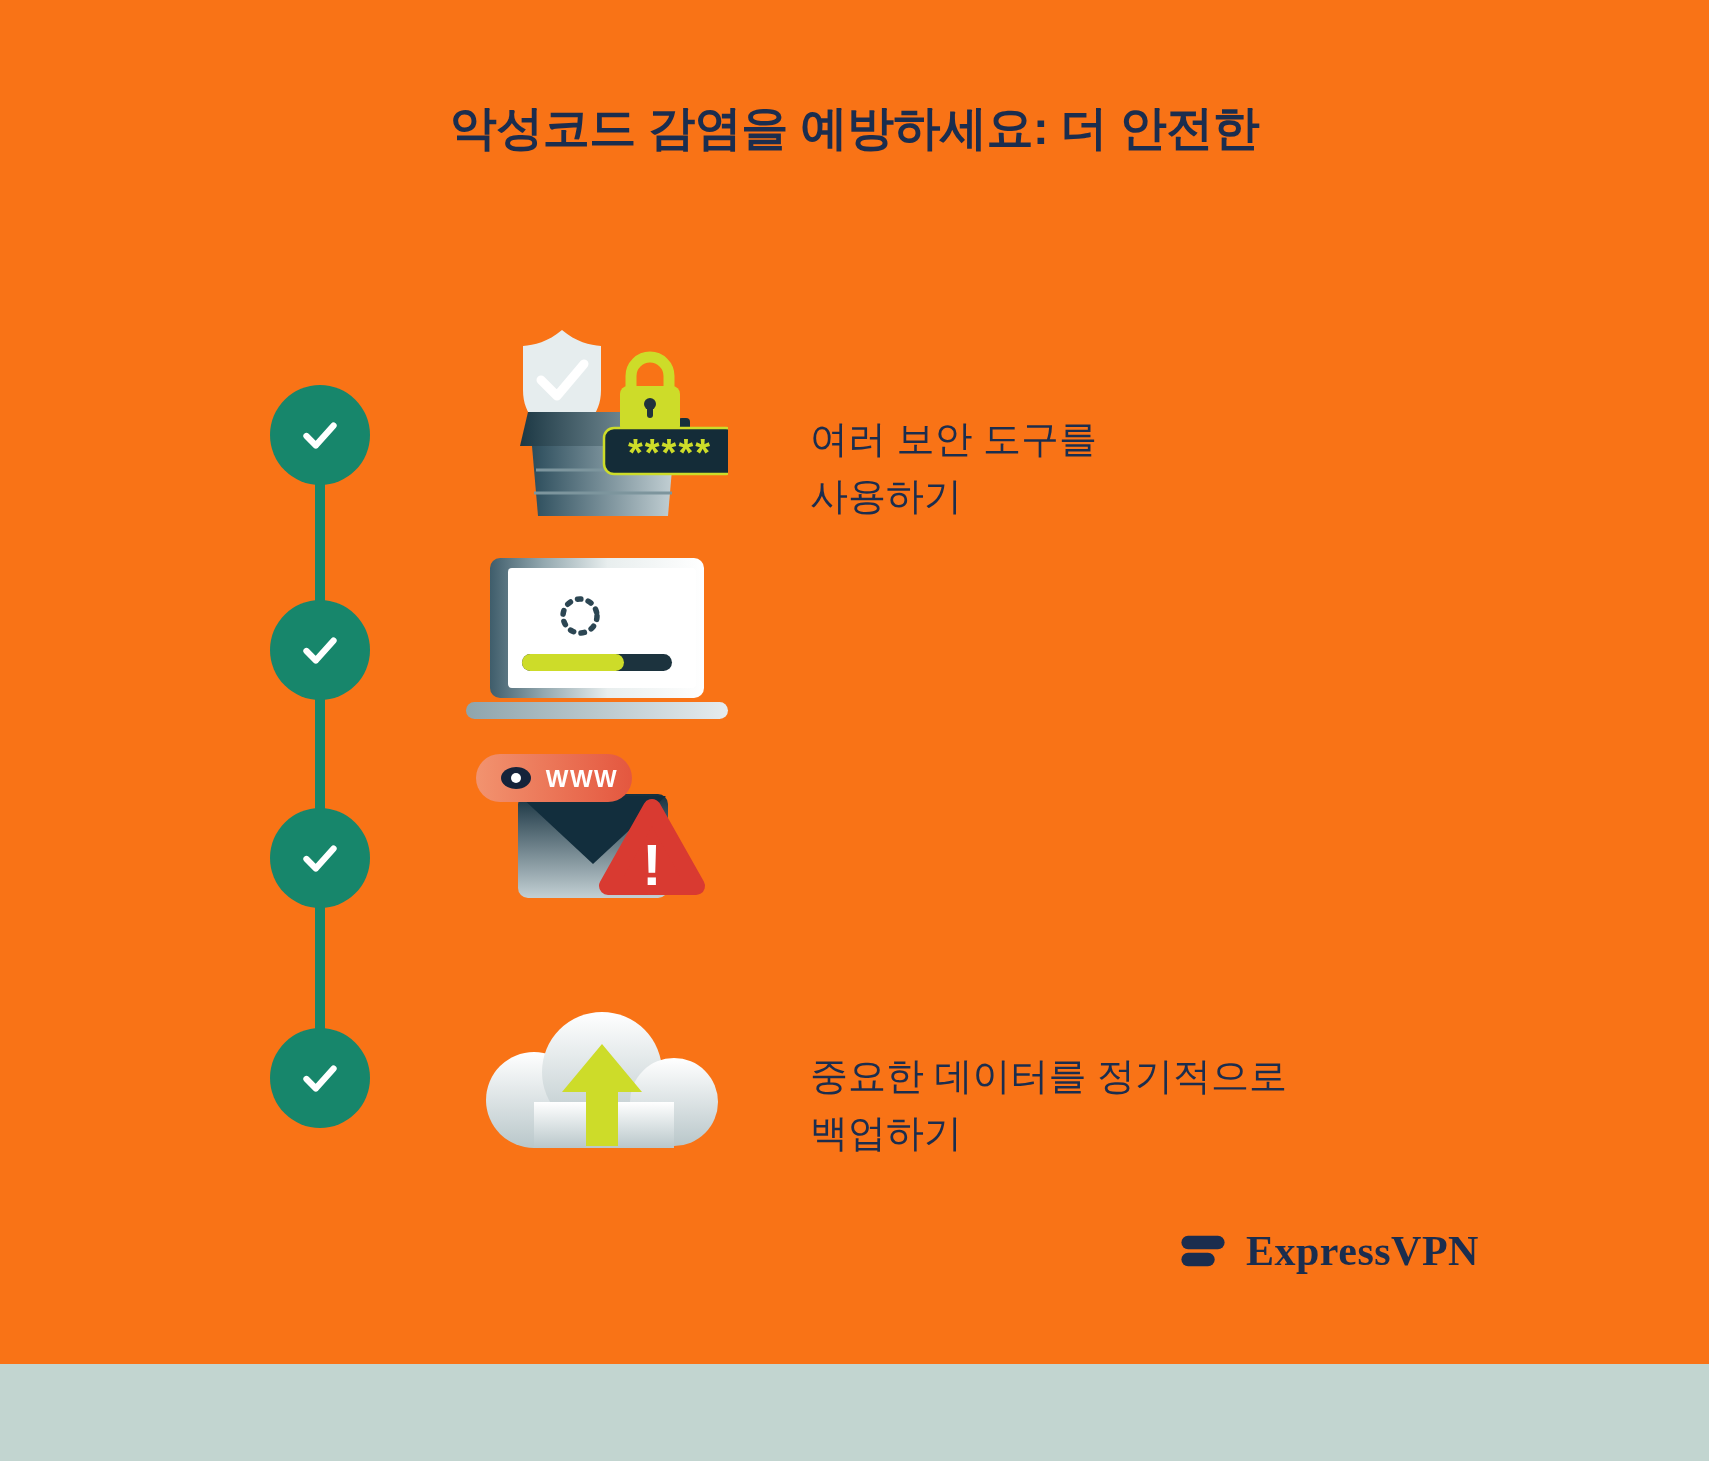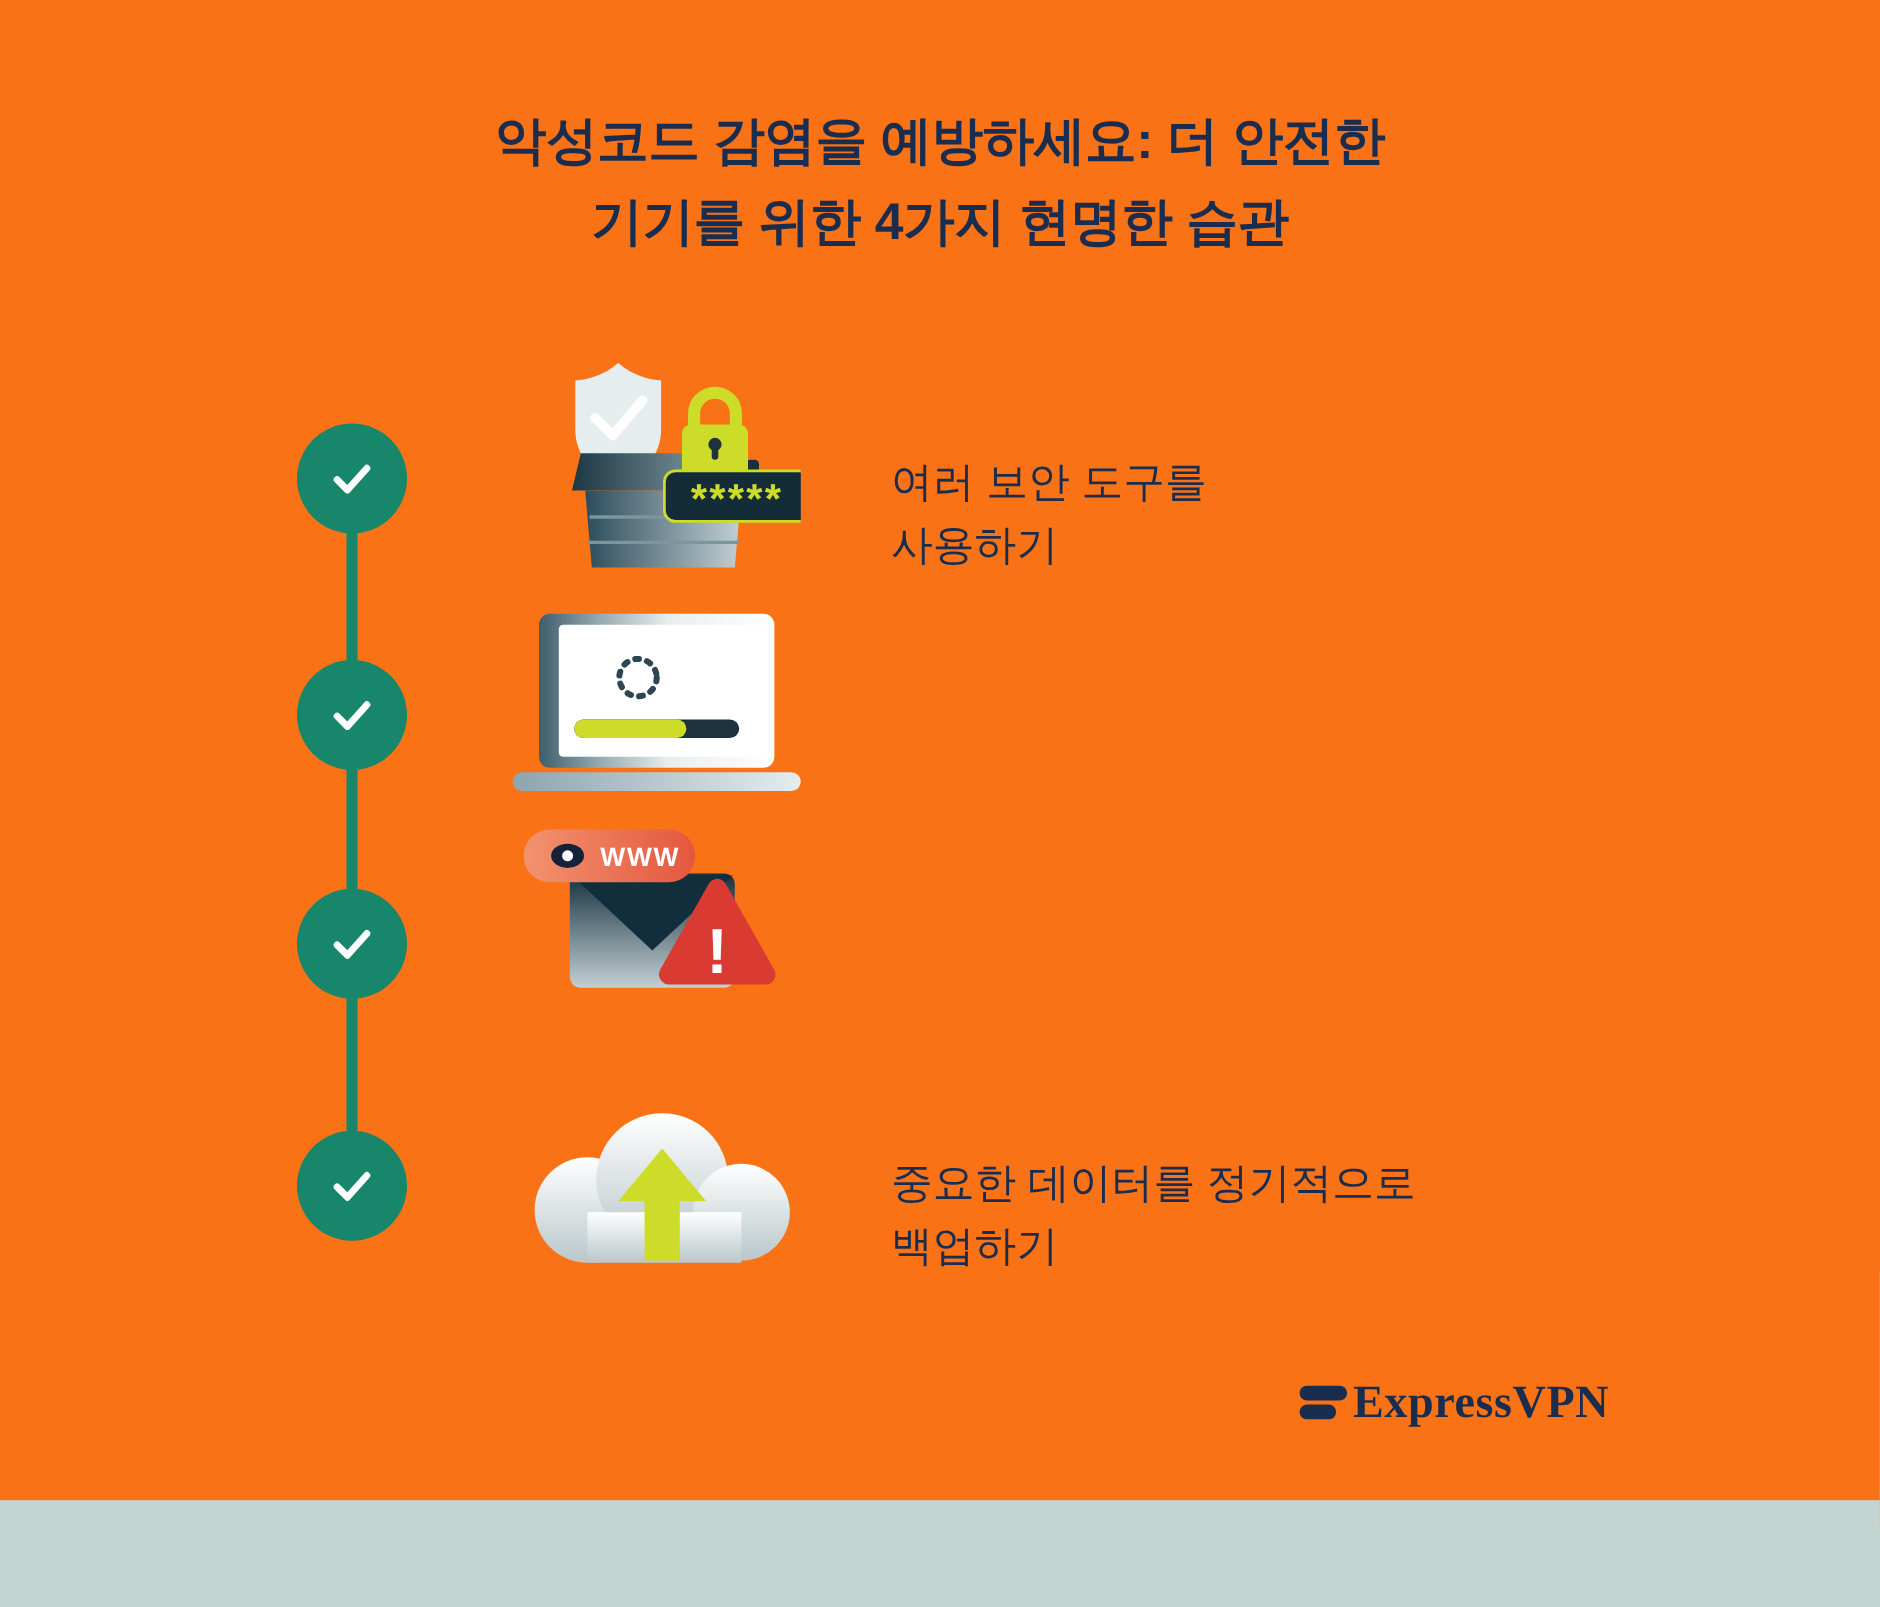--- a/index.html
+++ b/index.html
@@ -32,37 +32,36 @@
   .icon-cloud   { left:450px; top:998px; }
   .item-label {
     position:absolute; left:810px; width:720px;
     color:#1b2d4e; font-size:38px; line-height:1.5; font-weight:500;
     white-space:pre-line;
     margin-top:26px;
   }
   .t1 { top:385px; } .t2 { top:597px; } .t3 { top:810px; } .t4 { top:1022px; }
   .logo {
     position:absolute; left:1176px; top:1224px;
-    display:flex; align-items:center; margin-top:24px;
+    display:flex; align-items:center; gap:16px;
   }
   .logo-mark { width:54px; height:54px; }
   .wordmark {
     font-family:"Liberation Serif","DejaVu Serif",serif;
     font-size:42px; font-weight:700; color:#1b2d4e; letter-spacing:0.5px;
   }
   .svg-text { font-family:"Liberation Sans","DejaVu Sans",sans-serif; }
 </style>
 </head>
 <body>
 
 <div class="canvas">
 
   <div class="title">
     <div>악성코드 감염을 예방하세요: 더 안전한</div>
-    <div>기기를 위한 4가지 현명한 습관</div>
   </div>
 
   <div class="timeline-line"></div>
 
   <div class="check-circle c1">
     <svg viewBox="0 0 24 24">
       <path d="M5.5 12.5 L10 17 L18.5 7.5" fill="none" stroke="#ffffff" stroke-width="3" stroke-linecap="round" stroke-linejoin="round"></path>
     </svg>
   </div>
   <div class="check-circle c2">

